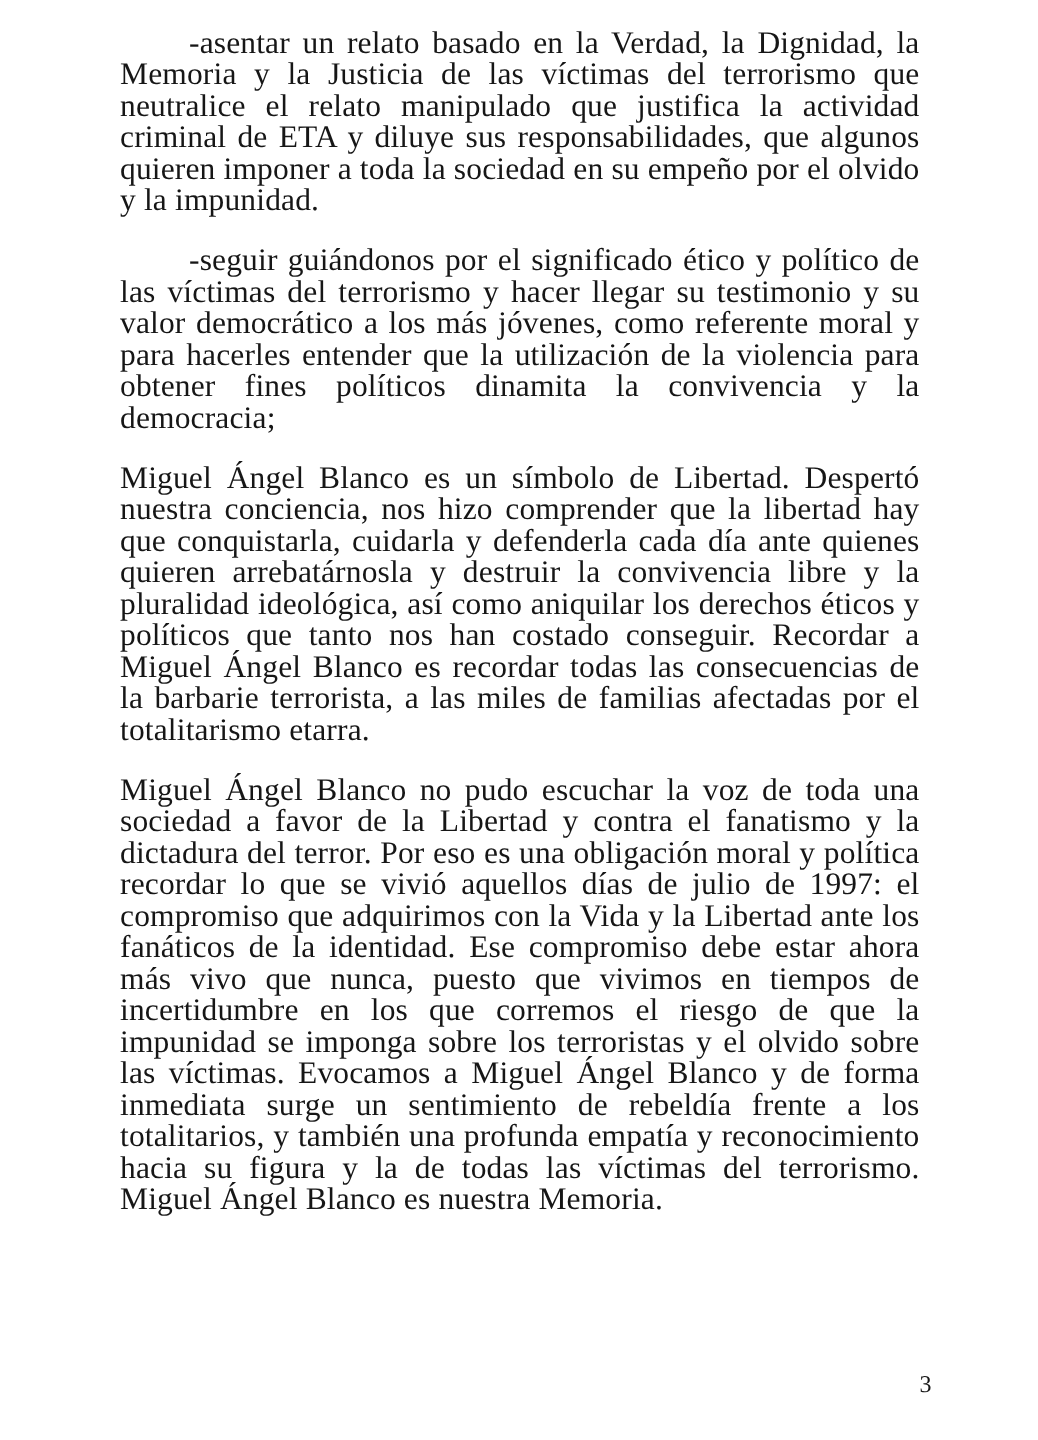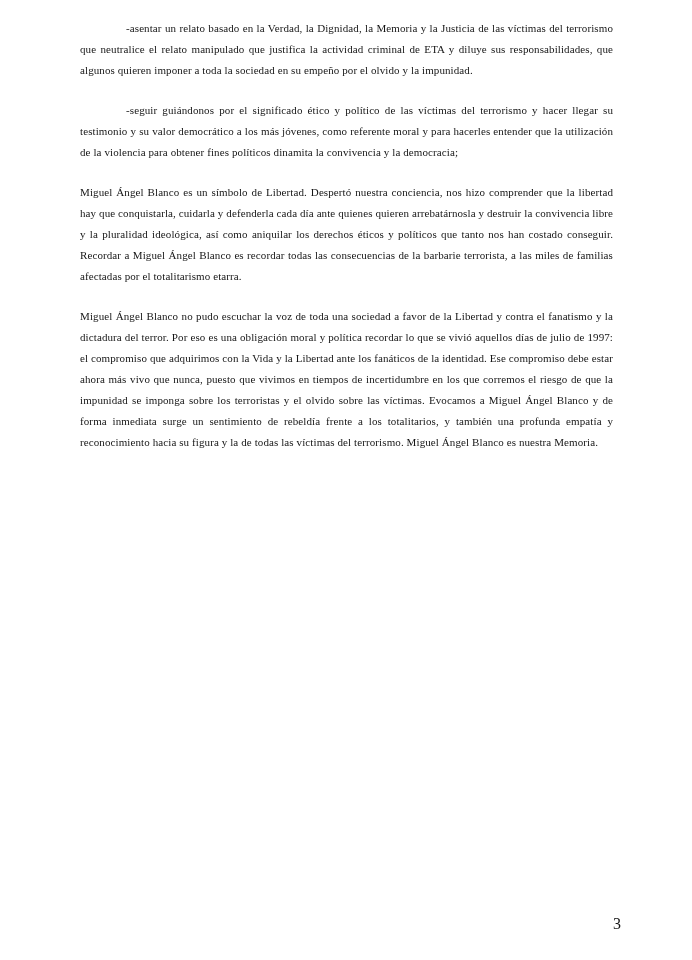--- a/index.html
+++ b/index.html
@@ -14,21 +14,21 @@
     background: #ffffff;
     overflow: hidden;
     font-family: "Liberation Serif", "DejaVu Serif", serif;
     color: #161616;
   }
   .text-block {
     position: absolute;
     left: 80px;
     top: 18px;
     width: 533px;
-    font-size: 11px;
+    font-size: 21px;
     line-height: 21px;
     text-align: justify;
     letter-spacing: 0.1px;
   }
   .para {
     margin: 0 0 19px 0;
   }
   .para.indented {
     text-indent: 46px;
   }

